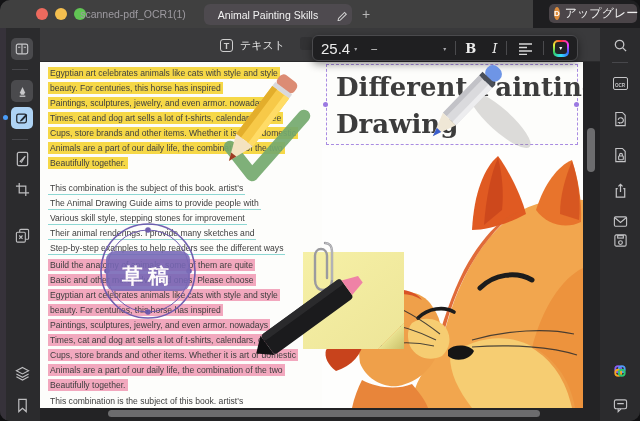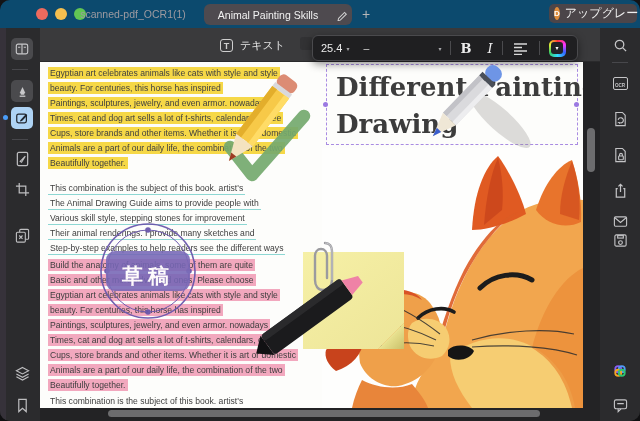--- a/index.html
+++ b/index.html
@@ -1,20 +1,20 @@
 <!DOCTYPE html>
 <html><head>
 <meta charset="utf-8">
 <style>
   html,body{margin:0;padding:0;background:#161618;}
   .stage{position:relative;width:640px;height:421px;border-radius:10px;overflow:hidden;
          background:#1E1E20;font-family:"Liberation Sans",sans-serif;box-shadow:0 10px 30px rgba(0,0,0,.6);}
   .abs{position:absolute;}
   
-  .titlebar{left:0;top:0;width:640px;height:28px;background:#0c4a6e;}
+  .titlebar{left:0;top:0;width:533px;height:28px;background:#404040;}
   .light{width:12px;height:12px;border-radius:50%;top:8px;}
   .tab-inactive{left:70px;top:0;width:126px;height:28px;line-height:28px;text-align:center;
                 font-size:10.5px;color:#9D9AA0;white-space:nowrap;}
   .tab-active{left:204px;top:4px;width:148px;height:21px;background:#4E4A4F;border-radius:6px;
               display:flex;align-items:center;}
   .tab-active .lbl{flex:1;text-align:center;font-size:10.5px;color:#F2F2F2;white-space:nowrap;}
   .tab-plus{left:356px;top:3px;width:20px;height:22px;line-height:22px;text-align:center;
             font-size:14px;color:#B8B8B8;}
   .upgrade{left:549px;top:4px;width:88px;height:19px;background:#4B4549;border-radius:5px;
            display:flex;align-items:center;gap:5px;padding-left:5px;box-sizing:border-box;}
@@ -24,21 +24,21 @@
   
   .toolbar{left:40px;top:28px;width:560px;height:34px;background:#3A3A3C;border-bottom:1px solid #2A2A2C;box-sizing:border-box;}
   .texttool{left:220px;top:36px;height:18px;display:flex;align-items:center;gap:7px;}
   .t-ico{width:13px;height:13px;border:1.3px solid #CFCFCF;border-radius:3px;color:#CFCFCF;
          font-size:9px;font-weight:bold;text-align:center;line-height:13px;box-sizing:border-box;}
   .texttool .lbl{font-size:11px;color:#E6E6E6;white-space:nowrap;}
   .imgtool{left:300px;top:37px;width:13px;height:13px;background:#323234;border-radius:3px;}
   .fmtbar{left:312px;top:35px;width:266px;height:26px;background:#1F1F21;border:1px solid #4A4A4D;
           border-radius:6px;box-sizing:border-box;display:flex;align-items:center;padding:0 8px;
           box-shadow:0 3px 8px rgba(0,0,0,.45);z-index:20;}
-  .fmtbar .sz{font-size:11px;color:#ECECEC;}
+  .fmtbar .sz{font-size:15px;color:#ECECEC;}
   .chev{font-size:6px;color:#A8A8AC;margin-left:4px;}
   .fam{display:flex;align-items:center;width:78px;margin-left:14px;}
   .fam .dash{font-size:10.5px;color:#D8D8D8;flex:1;}
   .vdiv{width:1px;height:14px;background:#4A4A4D;margin:0 9px;}
   .bld{font-family:"DejaVu Serif",serif;font-weight:bold;font-size:13px;color:#ECECEC;}
   .ita{font-family:"DejaVu Serif",serif;font-style:italic;font-size:13px;color:#ECECEC;margin-left:16px;}
   .chip{width:17px;height:17px;border-radius:5px;position:relative;
         background:conic-gradient(#f33,#f3f,#36f,#3df,#3c6,#ee3,#f33);}
   .chip::after{content:"";position:absolute;inset:2.5px;background:#222226;border-radius:3px;}
   .chip .cv{position:absolute;inset:0;z-index:1;color:#fff;font-size:6px;text-align:center;line-height:17px;}

